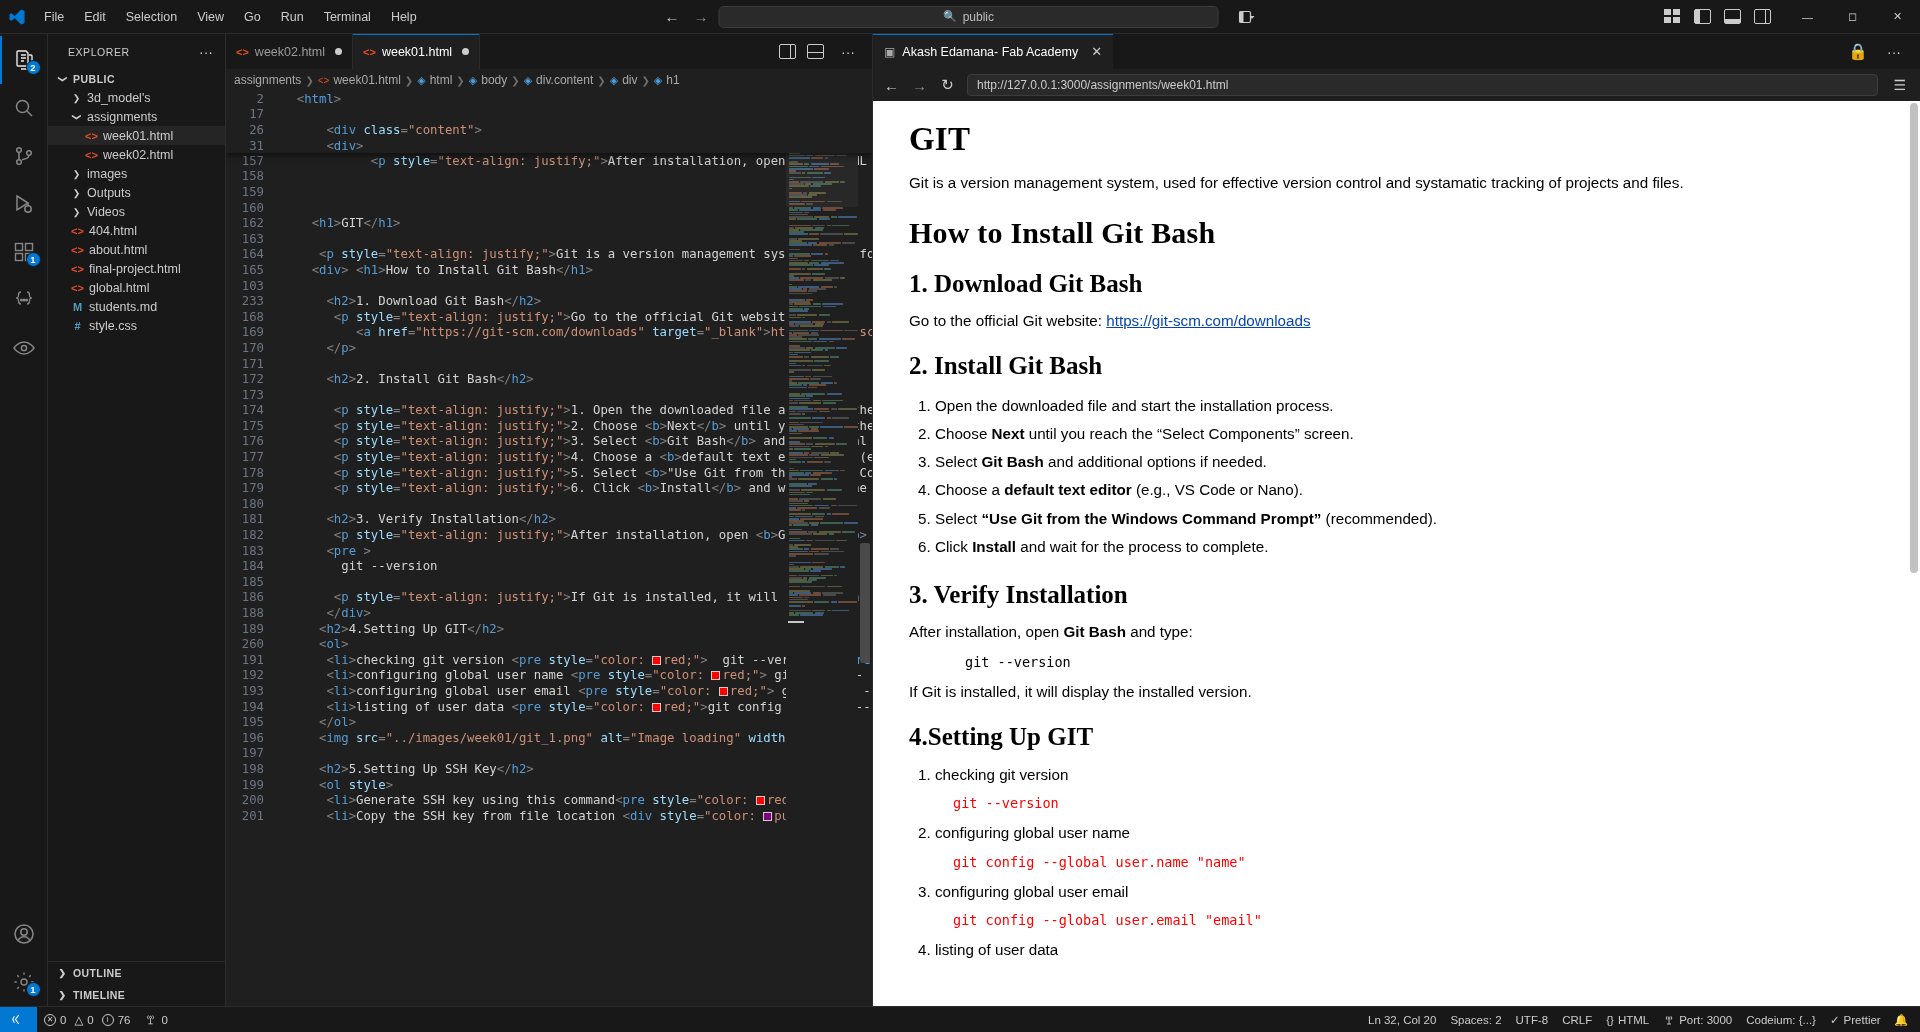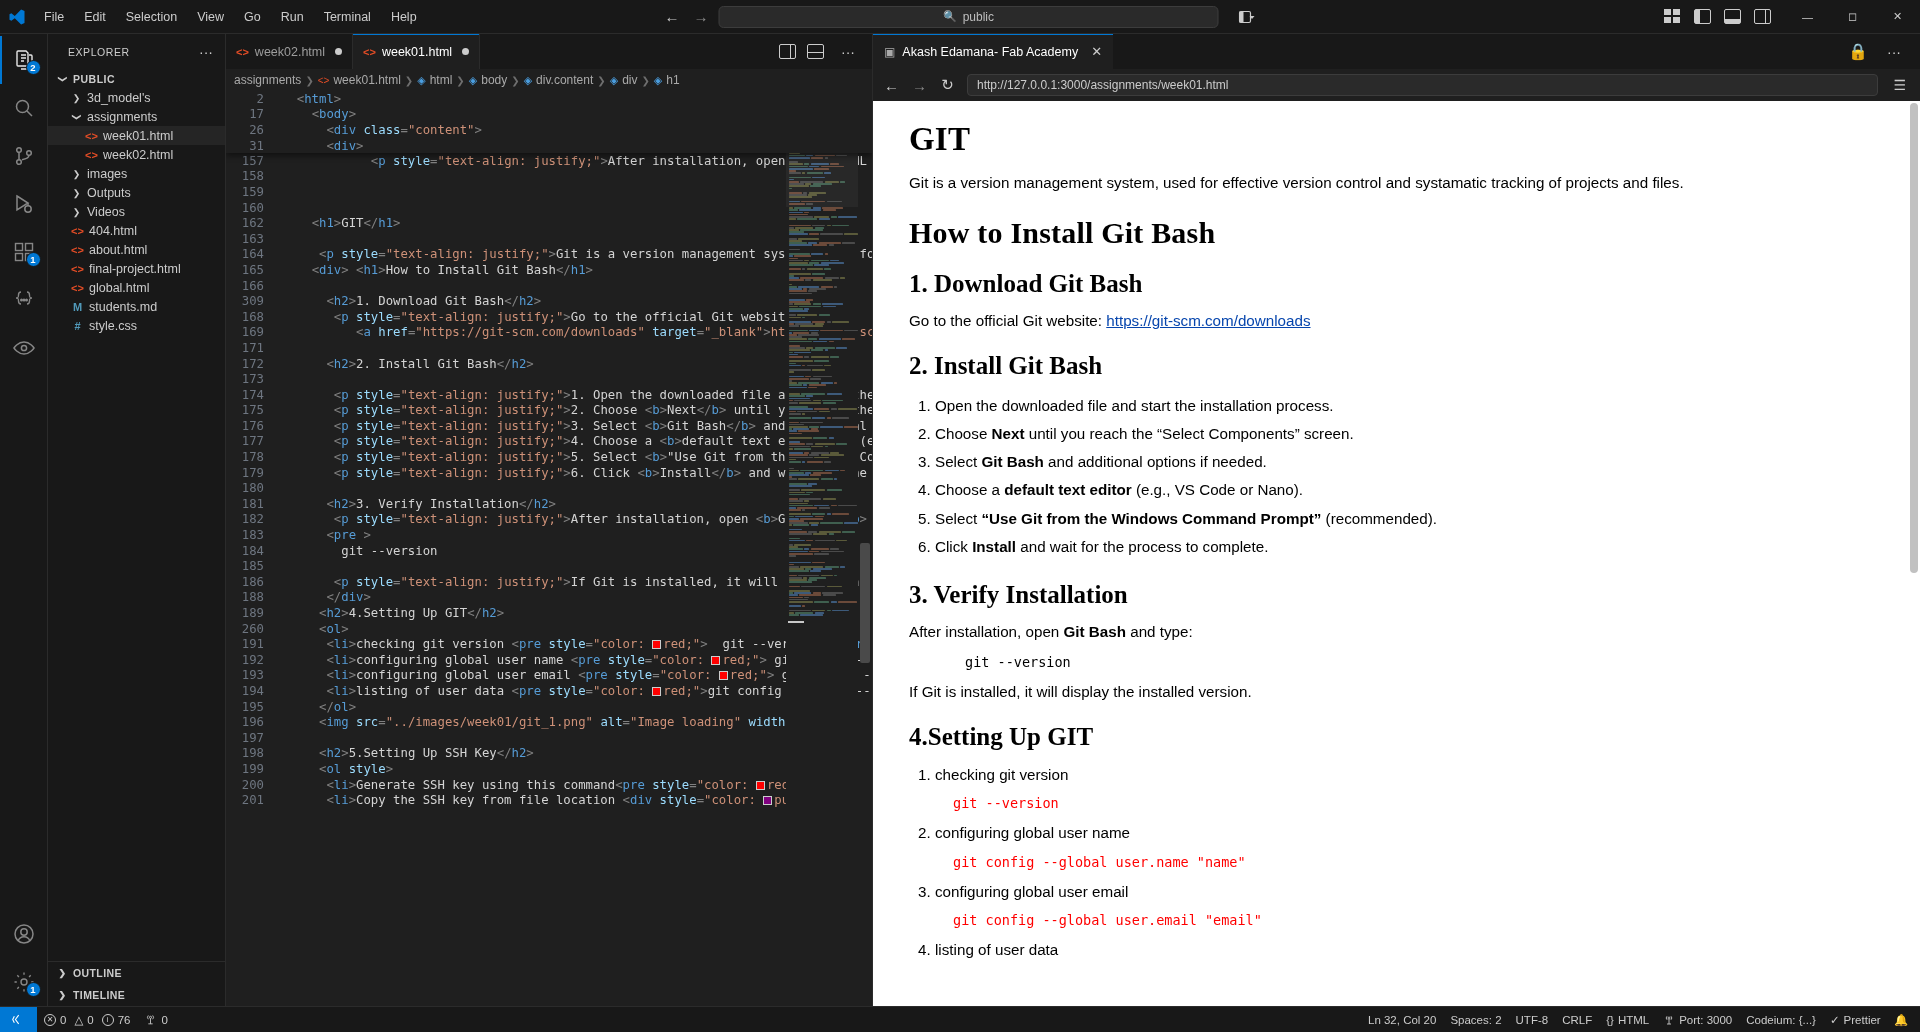--- a/index.html
+++ b/index.html
@@ -530,24 +530,25 @@
       <div class="code-area">
         <div class="scroll-lines" id="codelines">
             <div class="cline"><span class="ln">157</span><span class="ctext">            <span class="t-punc">&lt;</span><span class="t-tag">p</span> <span class="t-attr">style</span><span class="t-punc">=</span><span class="t-str">"text-align: justify;"</span><span class="t-punc">&gt;</span><span class="t-txt">After installation, open an </span><span class="t-punc">&lt;</span><span class="t-tag">b</span><span class="t-punc">&gt;</span><span class="t-txt">HTML</span></span></div>
             <div class="cline"><span class="ln">158</span><span class="ctext"></span></div>
             <div class="cline"><span class="ln">159</span><span class="ctext"></span></div>
             <div class="cline"><span class="ln">160</span><span class="ctext"></span></div>
             <div class="cline"><span class="ln">162</span><span class="ctext">    <span class="t-punc">&lt;</span><span class="t-tag">h1</span><span class="t-punc">&gt;</span><span class="t-txt">GIT</span><span class="t-punc">&lt;/</span><span class="t-tag">h1</span><span class="t-punc">&gt;</span></span></div>
             <div class="cline"><span class="ln">163</span><span class="ctext"></span></div>
             <div class="cline"><span class="ln">164</span><span class="ctext">     <span class="t-punc">&lt;</span><span class="t-tag">p</span> <span class="t-attr">style</span><span class="t-punc">=</span><span class="t-str">"text-align: justify;"</span><span class="t-punc">&gt;</span><span class="t-txt">Git is a version management system, used fo</span></span></div>
             <div class="cline"><span class="ln">165</span><span class="ctext">    <span class="t-punc">&lt;</span><span class="t-tag">div</span><span class="t-punc">&gt;</span> <span class="t-punc">&lt;</span><span class="t-tag">h1</span><span class="t-punc">&gt;</span><span class="t-txt">How to Install Git Bash</span><span class="t-punc">&lt;/</span><span class="t-tag">h1</span><span class="t-punc">&gt;</span></span></div>
-            <div class="cline"><span class="ln">166</span><span class="ctext"></span></div>
-            <div class="cline"><span class="ln">309</span><span class="ctext">      <span class="t-punc">&lt;</span><span class="t-tag">h2</span><span class="t-punc">&gt;</span><span class="t-txt">1. Download Git Bash</span><span class="t-punc">&lt;/</span><span class="t-tag">h2</span><span class="t-punc">&gt;</span></span></div>
+            <div class="cline"><span class="ln">103</span><span class="ctext"></span></div>
+            <div class="cline"><span class="ln">233</span><span class="ctext">      <span class="t-punc">&lt;</span><span class="t-tag">h2</span><span class="t-punc">&gt;</span><span class="t-txt">1. Download Git Bash</span><span class="t-punc">&lt;/</span><span class="t-tag">h2</span><span class="t-punc">&gt;</span></span></div>
             <div class="cline"><span class="ln">168</span><span class="ctext">       <span class="t-punc">&lt;</span><span class="t-tag">p</span> <span class="t-attr">style</span><span class="t-punc">=</span><span class="t-str">"text-align: justify;"</span><span class="t-punc">&gt;</span><span class="t-txt">Go to the official Git website:</span></span></div>
             <div class="cline"><span class="ln">169</span><span class="ctext">          <span class="t-punc">&lt;</span><span class="t-tag">a</span> <span class="t-attr">href</span><span class="t-punc">=</span><span class="t-str">"https://git-scm.com/downloads"</span> <span class="t-attr">target</span><span class="t-punc">=</span><span class="t-str">"_blank"</span><span class="t-punc">&gt;</span><span class="t-str">https://git-sc</span></span></div>
+            <div class="cline"><span class="ln">170</span><span class="ctext">      <span class="t-punc">&lt;/</span><span class="t-tag">p</span><span class="t-punc">&gt;</span></span></div>
             <div class="cline"><span class="ln">171</span><span class="ctext"></span></div>
             <div class="cline"><span class="ln">172</span><span class="ctext">      <span class="t-punc">&lt;</span><span class="t-tag">h2</span><span class="t-punc">&gt;</span><span class="t-txt">2. Install Git Bash</span><span class="t-punc">&lt;/</span><span class="t-tag">h2</span><span class="t-punc">&gt;</span></span></div>
             <div class="cline"><span class="ln">173</span><span class="ctext"></span></div>
             <div class="cline"><span class="ln">174</span><span class="ctext">       <span class="t-punc">&lt;</span><span class="t-tag">p</span> <span class="t-attr">style</span><span class="t-punc">=</span><span class="t-str">"text-align: justify;"</span><span class="t-punc">&gt;</span><span class="t-txt">1. Open the downloaded file and start the</span></span></div>
             <div class="cline"><span class="ln">175</span><span class="ctext">       <span class="t-punc">&lt;</span><span class="t-tag">p</span> <span class="t-attr">style</span><span class="t-punc">=</span><span class="t-str">"text-align: justify;"</span><span class="t-punc">&gt;</span><span class="t-txt">2. Choose </span><span class="t-punc">&lt;</span><span class="t-tag">b</span><span class="t-punc">&gt;</span><span class="t-txt">Next</span><span class="t-punc">&lt;/</span><span class="t-tag">b</span><span class="t-punc">&gt;</span><span class="t-txt"> until you reach the</span></span></div>
             <div class="cline"><span class="ln">176</span><span class="ctext">       <span class="t-punc">&lt;</span><span class="t-tag">p</span> <span class="t-attr">style</span><span class="t-punc">=</span><span class="t-str">"text-align: justify;"</span><span class="t-punc">&gt;</span><span class="t-txt">3. Select </span><span class="t-punc">&lt;</span><span class="t-tag">b</span><span class="t-punc">&gt;</span><span class="t-txt">Git Bash</span><span class="t-punc">&lt;/</span><span class="t-tag">b</span><span class="t-punc">&gt;</span><span class="t-txt"> and additional</span></span></div>
             <div class="cline"><span class="ln">177</span><span class="ctext">       <span class="t-punc">&lt;</span><span class="t-tag">p</span> <span class="t-attr">style</span><span class="t-punc">=</span><span class="t-str">"text-align: justify;"</span><span class="t-punc">&gt;</span><span class="t-txt">4. Choose a </span><span class="t-punc">&lt;</span><span class="t-tag">b</span><span class="t-punc">&gt;</span><span class="t-txt">default text editor</span><span class="t-punc">&lt;/</span><span class="t-tag">b</span><span class="t-punc">&gt;</span><span class="t-txt"> (e</span></span></div>
             <div class="cline"><span class="ln">178</span><span class="ctext">       <span class="t-punc">&lt;</span><span class="t-tag">p</span> <span class="t-attr">style</span><span class="t-punc">=</span><span class="t-str">"text-align: justify;"</span><span class="t-punc">&gt;</span><span class="t-txt">5. Select </span><span class="t-punc">&lt;</span><span class="t-tag">b</span><span class="t-punc">&gt;</span><span class="t-txt">"Use Git from the Windows Co</span></span></div>
             <div class="cline"><span class="ln">179</span><span class="ctext">       <span class="t-punc">&lt;</span><span class="t-tag">p</span> <span class="t-attr">style</span><span class="t-punc">=</span><span class="t-str">"text-align: justify;"</span><span class="t-punc">&gt;</span><span class="t-txt">6. Click </span><span class="t-punc">&lt;</span><span class="t-tag">b</span><span class="t-punc">&gt;</span><span class="t-txt">Install</span><span class="t-punc">&lt;/</span><span class="t-tag">b</span><span class="t-punc">&gt;</span><span class="t-txt"> and wait for the</span></span></div>
             <div class="cline"><span class="ln">180</span><span class="ctext"></span></div>
@@ -567,21 +568,21 @@
             <div class="cline"><span class="ln">195</span><span class="ctext">     <span class="t-punc">&lt;/</span><span class="t-tag">ol</span><span class="t-punc">&gt;</span></span></div>
             <div class="cline"><span class="ln">196</span><span class="ctext">     <span class="t-punc">&lt;</span><span class="t-tag">img</span> <span class="t-attr">src</span><span class="t-punc">=</span><span class="t-str">"../images/week01/git_1.png"</span> <span class="t-attr">alt</span><span class="t-punc">=</span><span class="t-str">"Image loading"</span> <span class="t-attr">width</span><span class="t-punc">=</span><span class="t-str">"800"</span><span class="t-punc">&gt;</span></span></div>
             <div class="cline"><span class="ln">197</span><span class="ctext"></span></div>
             <div class="cline"><span class="ln">198</span><span class="ctext">     <span class="t-punc">&lt;</span><span class="t-tag">h2</span><span class="t-punc">&gt;</span><span class="t-txt">5.Setting Up SSH Key</span><span class="t-punc">&lt;/</span><span class="t-tag">h2</span><span class="t-punc">&gt;</span></span></div>
             <div class="cline"><span class="ln">199</span><span class="ctext">     <span class="t-punc">&lt;</span><span class="t-tag">ol</span> <span class="t-attr">style</span><span class="t-punc">&gt;</span></span></div>
             <div class="cline"><span class="ln">200</span><span class="ctext">      <span class="t-punc">&lt;</span><span class="t-tag">li</span><span class="t-punc">&gt;</span><span class="t-txt">Generate SSH key using this command</span><span class="t-punc">&lt;</span><span class="t-tag">pre</span> <span class="t-attr">style</span><span class="t-punc">=</span><span class="t-str">"color: <span class="swatch"></span>red;"</span> <span class="t-txt">ssh-ke</span></span></div>
             <div class="cline"><span class="ln">201</span><span class="ctext">      <span class="t-punc">&lt;</span><span class="t-tag">li</span><span class="t-punc">&gt;</span><span class="t-txt">Copy the SSH key from file location </span><span class="t-punc">&lt;</span><span class="t-tag">div</span> <span class="t-attr">style</span><span class="t-punc">=</span><span class="t-str">"color: <span class="swatch" style="background:#800080"></span>purple;"</span><span class="t-punc">&gt;</span></span></div>
           </div>
         <div class="sticky" id="stickylines">
             <div class="cline"><span class="ln">2</span><span class="ctext">  <span class="t-punc">&lt;</span><span class="t-tag">html</span><span class="t-punc">&gt;</span></span></div>
-            <div class="cline"><span class="ln">17</span><span class="ctext">    <span class="t-punc">&lt;</span><span class="t-tag">body</span><span class="t-punc">&gt;</span></span></div>
+            <div class="cline"><span class="ln">17</span></div>
             <div class="cline"><span class="ln">26</span><span class="ctext">      <span class="t-punc">&lt;</span><span class="t-tag">div</span> <span class="t-attr">class</span><span class="t-punc">=</span><span class="t-str">"content"</span><span class="t-punc">&gt;</span></span></div>
             <div class="cline"><span class="ln">31</span><span class="ctext">      <span class="t-punc">&lt;</span><span class="t-tag">div</span><span class="t-punc">&gt;</span></span></div>
           </div>
         <div class="minimap" id="minimap">
           <div class="mm-slider" style="top:0;height:116px"></div>
         <div class="mm-row">
               <i style="width: 3px; background: rgb(61, 90, 122);"></i>
             </div>
             <div class="mm-row">
               <i style="width: 8px; background: rgb(107, 74, 58);"></i>

